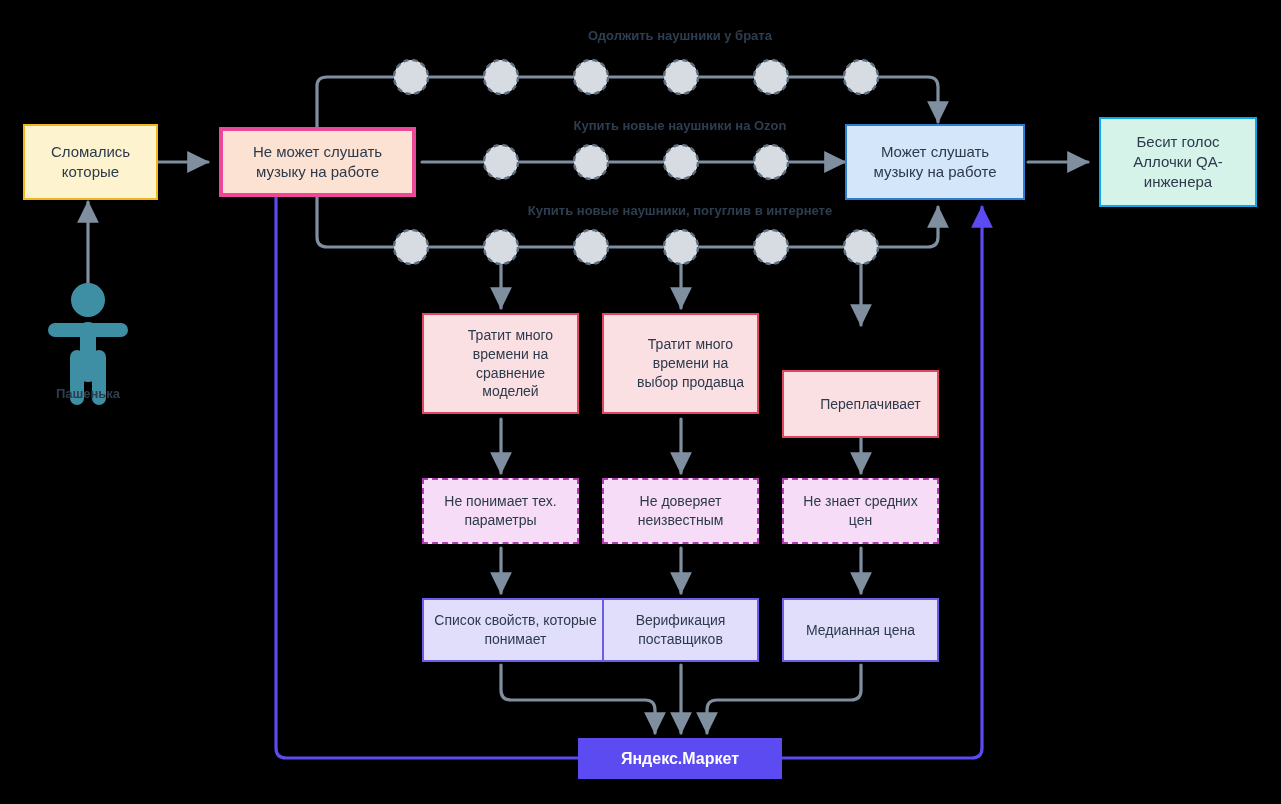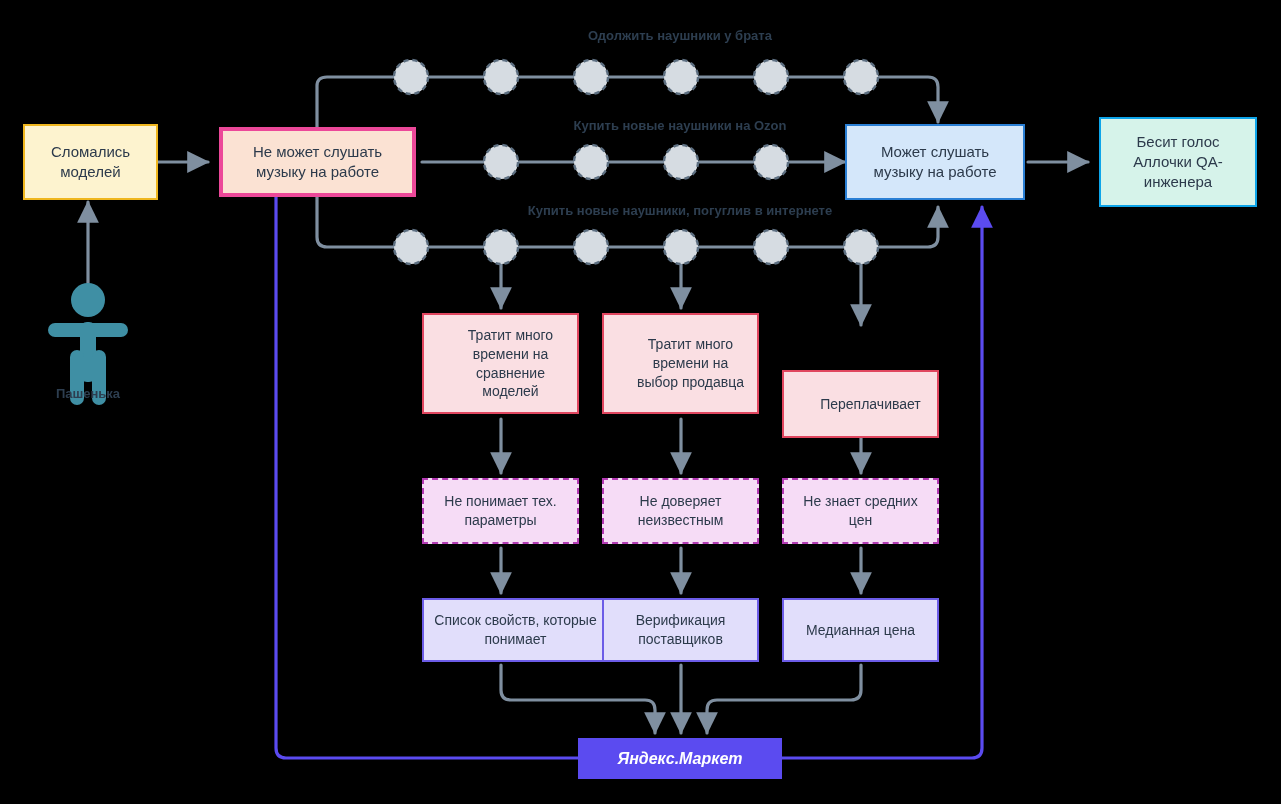--- a/index.html
+++ b/index.html
@@ -125,21 +125,21 @@
     </g>
   </svg>
 
   <div class="pathlabel" style="left:430px;top:28px;width:500px;">Одолжить наушники у брата</div>
   <div class="pathlabel" style="left:430px;top:118px;width:500px;">Купить новые наушники на Ozon</div>
   <div class="pathlabel" style="left:380px;top:203px;width:600px;">Купить новые наушники, погуглив в интернете</div>
 
   <div class="actorlabel" style="left:28px;top:386px;width:120px;">Пашенька</div>
 
   <div class="node n-yellow" style="left:23px;top:124px;width:135px;height:76px;">
-    <span>Сломались моделей</span>
+    <span>Сломались которые</span>
   </div>
 
   <div class="node n-orange" style="left:219px;top:127px;width:197px;height:70px;">
     <span>Не может слушать музыку на работе</span>
   </div>
 
   <div class="node n-blue" style="left:845px;top:124px;width:180px;height:76px;">
     <span>Может слушать музыку на работе</span>
   </div>
 
@@ -170,17 +170,17 @@
   <div class="node n-lav" style="left:422px;top:598px;width:187px;height:64px;">
     <span>Список свойств, которые понимает</span>
   </div>
   <div class="node n-lav" style="left:602px;top:598px;width:157px;height:64px;">
     <span>Верификация поставщиков</span>
   </div>
   <div class="node n-lav" style="left:782px;top:598px;width:157px;height:64px;">
     <span>Медианная цена</span>
   </div>
 
-  <div class="node n-purple" style="left:578px;top:738px;width:204px;height:41px;font-style:italic;">
+  <div class="node n-purple" style="left:578px;top:738px;width:204px;height:41px;">
     <span>Яндекс.Маркет</span>
   </div>
 
 </div>
 
 </body></html>

